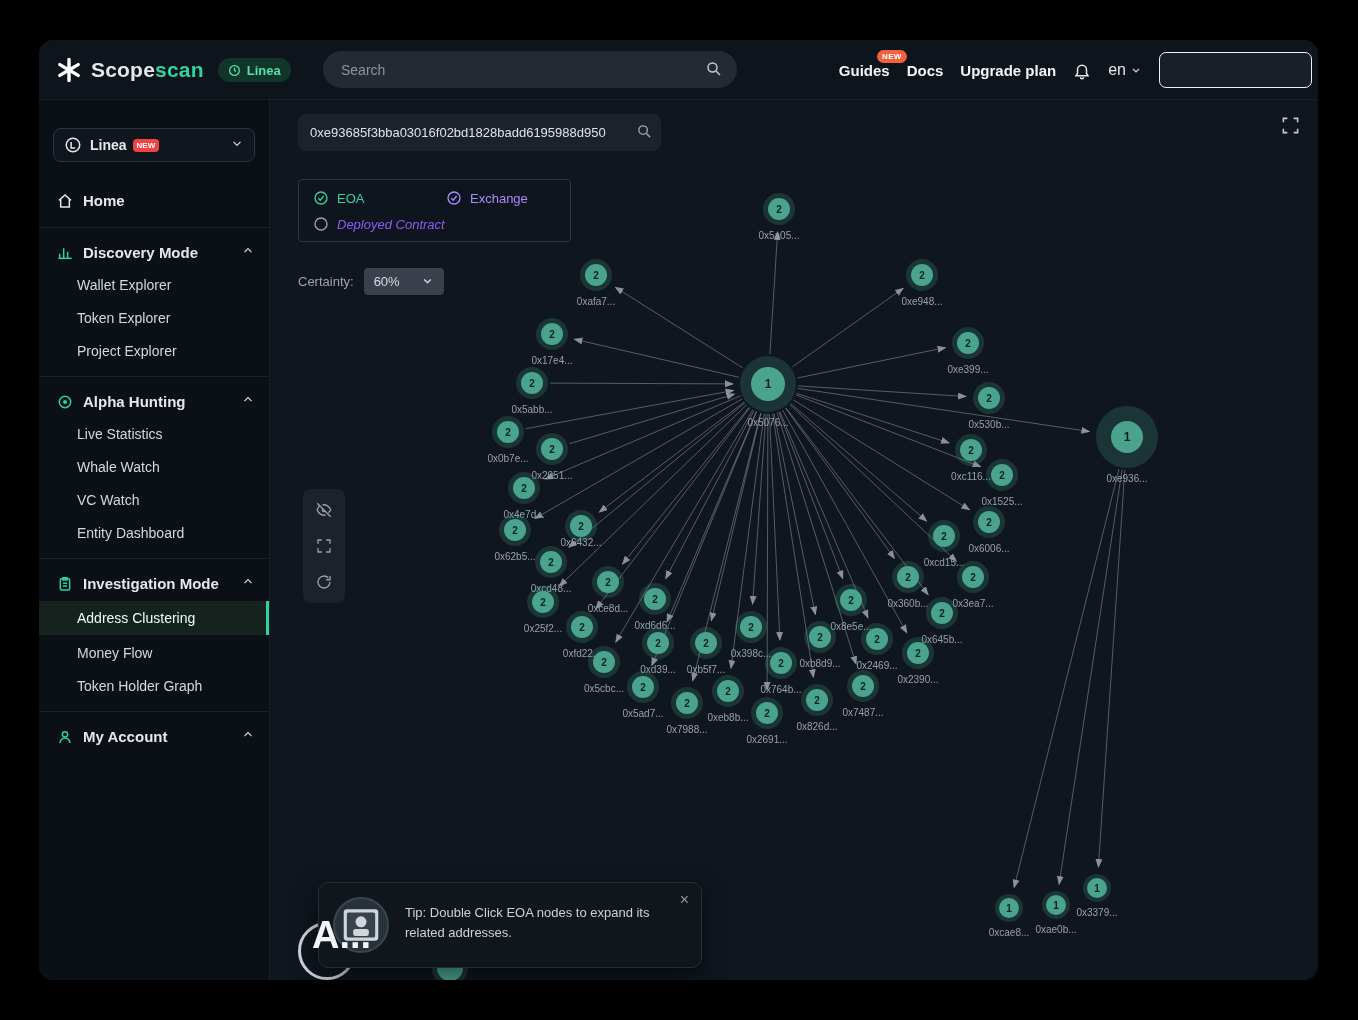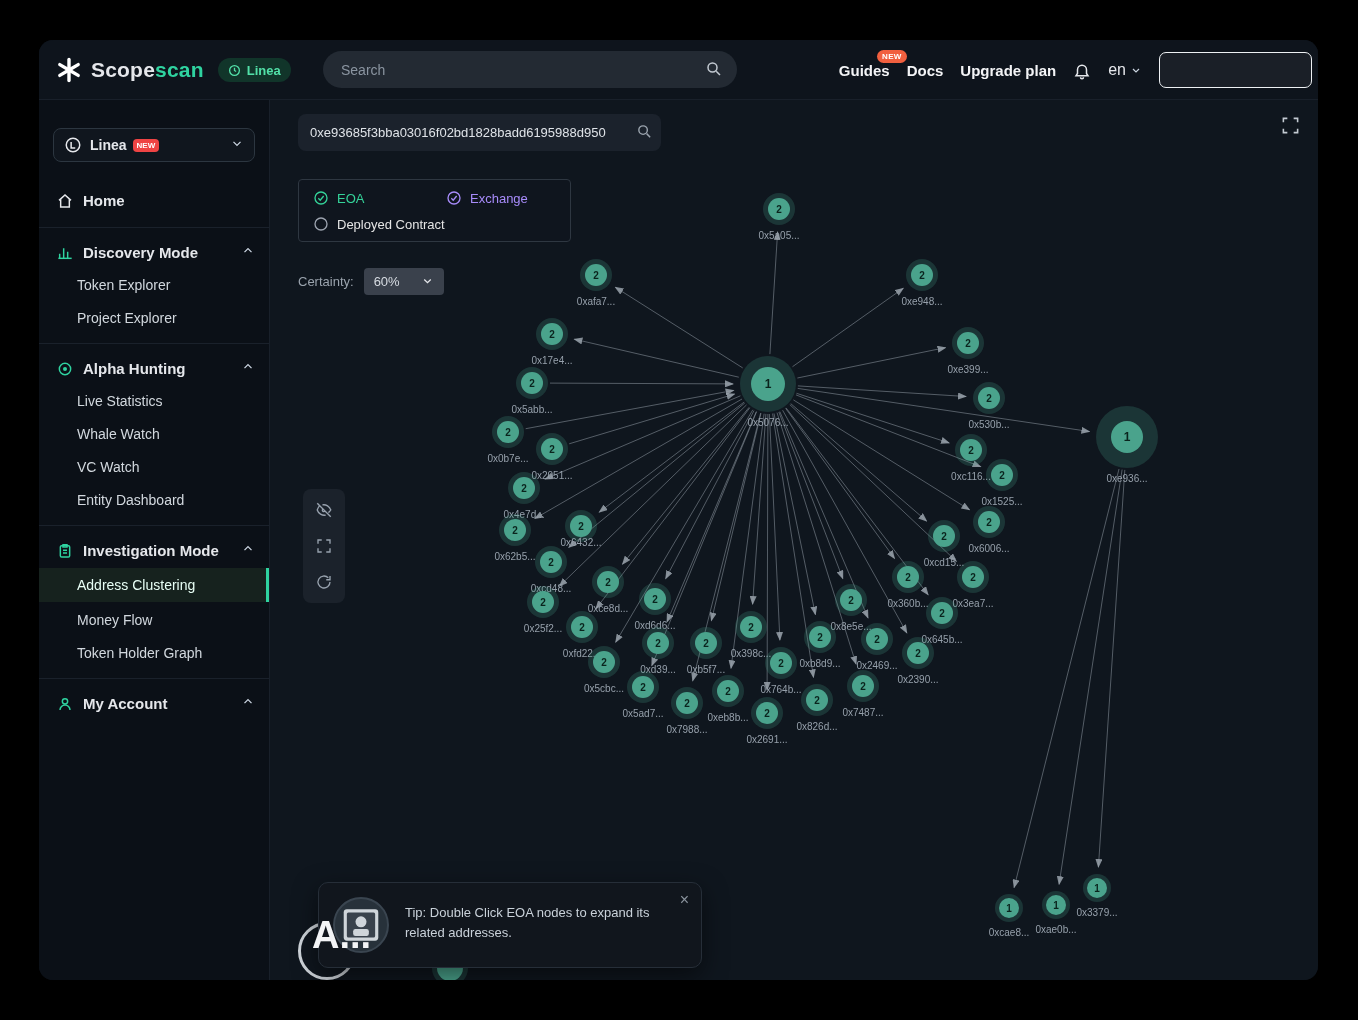--- a/index.html
+++ b/index.html
@@ -68,21 +68,21 @@
     font-size:13px; font-family:inherit; }
   .addr-box .mag { position:absolute; right:8px; top:9px; }
 
   .legend-box { position:absolute; left:28px; top:79px; width:273px; height:63px;
     border:1px solid #2e3741; border-radius:4px; padding:10px 14px; z-index:10; background:rgba(15,22,30,0.6); }
   .legend-row { display:flex; align-items:center; }
   .legend-row + .legend-row { margin-top:10px; }
   .legend-item { display:flex; align-items:center; gap:8px; font-size:13px; cursor:pointer; }
   .legend-item.eoa { color:#34d399; width:133px; }
   .legend-item.exch { color:#a78bfa; }
-  .legend-item.dep { color:#e5e5e5; }
+  .legend-item.dep { color:#8b5cf6;font-style:italic; }
 
   .certainty { position:absolute; left:28px; top:168px; display:flex; align-items:center; gap:10px; z-index:10; }
   .certainty .clabel { font-size:13px; color:#9aa3ad; }
   .cselect { width:80px; height:27px; background:#3a414c; border-radius:4px; color:#d7dce2;
     font-size:13px; display:flex; align-items:center; padding:0 10px; cursor:pointer; }
   .cselect .chev { margin-left:auto; }
 
   .gtoolbar { position:absolute; left:33px; top:389px; width:42px; background:#1b222b;
     border-radius:8px; padding:4px; display:flex; flex-direction:column; gap:2px; z-index:10; }
   .gtool-btn { width:34px; height:34px; border-radius:6px; display:flex; align-items:center;
@@ -201,20 +201,21 @@
             <path d="M2 20h20"></path>
           </svg>
       </span>
       <span>Discovery Mode</span>
       <span class="chev">
         <svg width="14" height="14" viewBox="0 0 24 24" fill="none" stroke="currentColor" stroke-width="2.2">
             <path d="M6 14l6-6 6 6"></path>
           </svg>
       </span>
     </div>
+    <div class="side-sub"><span>Wallet Explorer</span></div>
     <div class="side-sub"><span>Token Explorer</span></div>
     <div class="side-sub"><span>Project Explorer</span></div>
 
     <div class="side-divider"></div>
 
     <div class="side-head">
       <span class="ticon">
         <svg width="16" height="16" viewBox="0 0 24 24" fill="none" stroke="currentColor" stroke-width="2.2">
             <circle cx="12" cy="12" r="8.5"></circle>
             <circle cx="12" cy="12" r="3" fill="currentColor" stroke="none"></circle>

